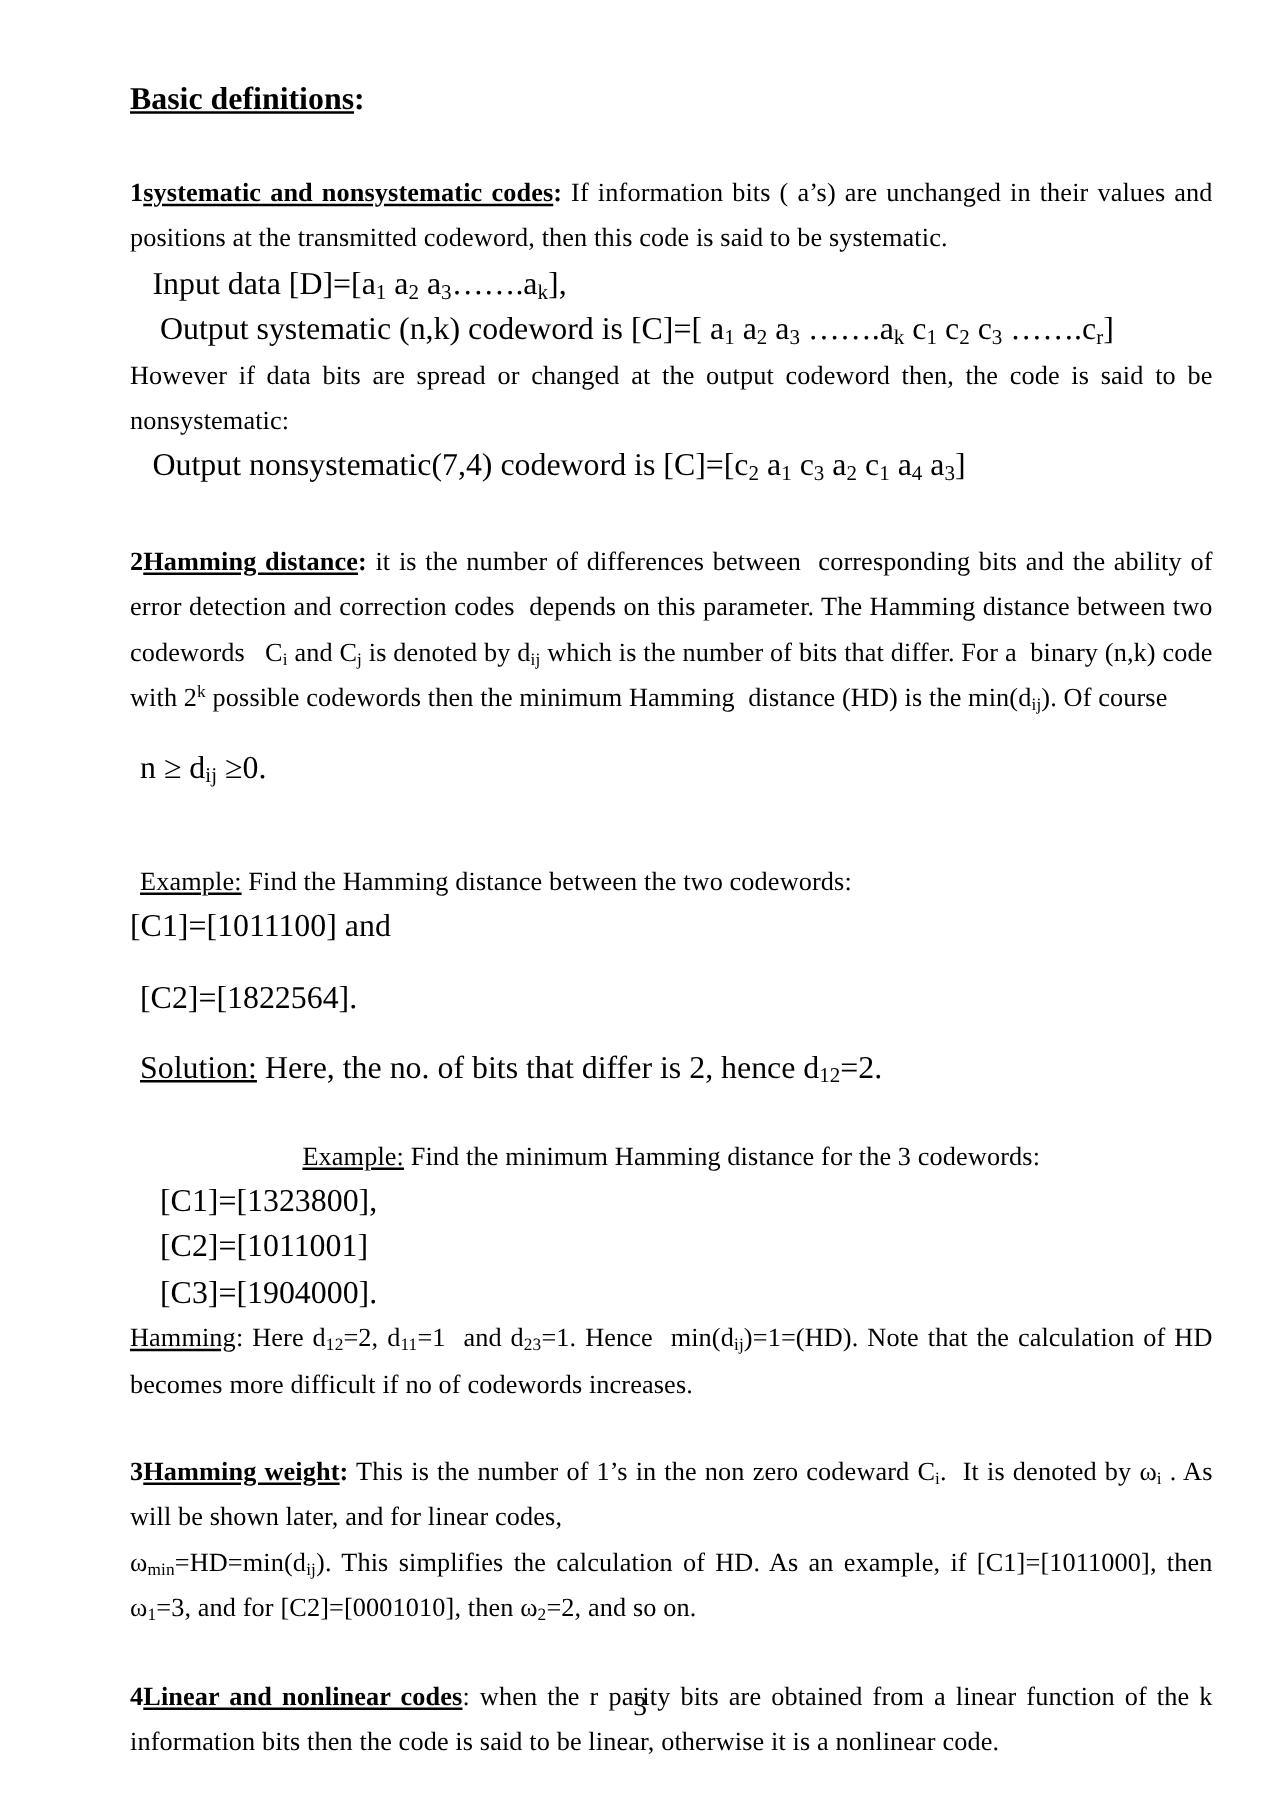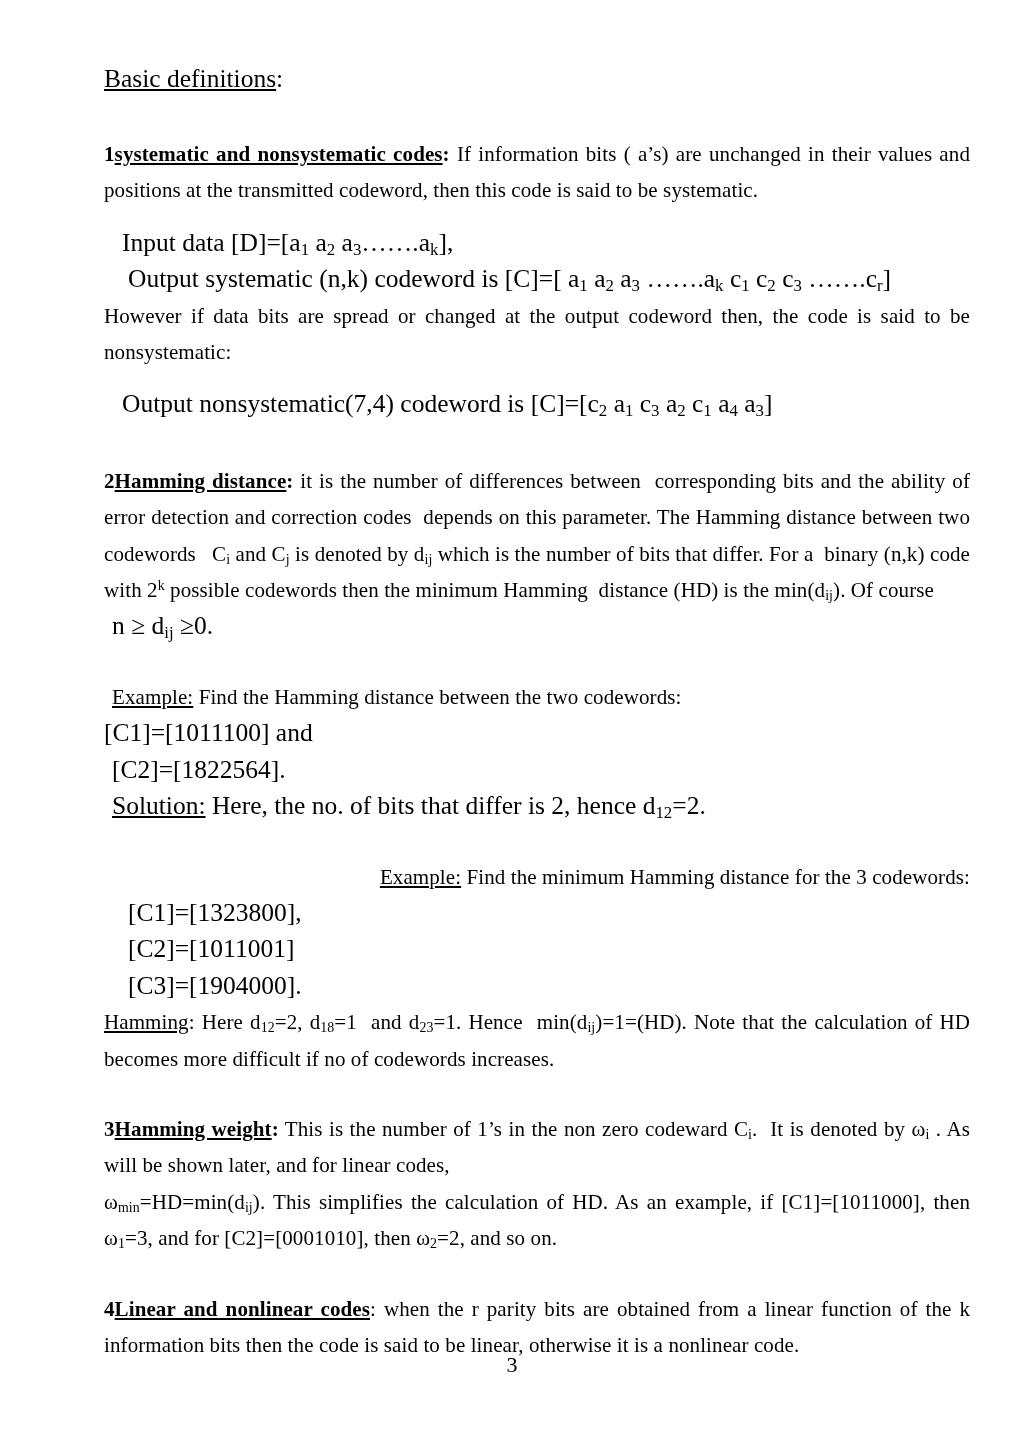--- a/index.html
+++ b/index.html
@@ -31,38 +31,38 @@
 
   
   .para {
     font-size: 21px;
     line-height: 36.4px;
     text-align: justify;
     text-justify: inter-word;
     margin: 0;
     letter-spacing: 0.1px;
   }
-  .para.nojust { text-align: right; }
+  .para.nojust { text-align: center; }
 
   .line {
     font-size: 25.5px;
     line-height: 36.4px;
     margin: 0;
     text-align: left;
     white-space: nowrap;
   }
 
-  .ind1 { padding-left: 18px; margin-top: 16px; }
+  .ind1 { padding-left: 18px; }
   .ind2 { padding-left: 24px; }
-  .ind-sm { padding-left: 8px; }
+  .ind-sm { padding-left: 8px; margin-top: 20px; }
 
   .title {
     font-size: 25.5px;
     line-height: 34px;
-    font-weight: normal;
+    font-weight: bold;
     margin: 0;
   }
   .u { text-decoration: underline; text-underline-offset: 2px; }
 
   .head-run {
     font-weight: bold;
   }
 
   sub {
     font-size: 0.66em;
@@ -123,21 +123,21 @@
     <div class="line ind-sm"><span class="u">Solution:</span> Here, the no. of bits that differ is 2, hence d<sub>12</sub>=2.</div>
 
     <div class="gap-m"></div>
 
     <p class="para nojust"><span class="u">Example:</span><span> Find the minimum Hamming distance for the 3 codewords:</span></p>
 
     <div class="line ind2">[C1]=[1323800],</div>
     <div class="line ind2">[C2]=[1011001]</div>
     <div class="line ind2">[C3]=[1904000].</div>
 
-    <p class="para"><span class="u">Hamming</span><span>: Here d<sub>12</sub>=2, d<sub>18</sub>=1&nbsp; and d<sub>23</sub>=1. Hence&nbsp; min(d<sub>ij</sub>)=1=(HD). Note that the calculation of HD becomes more difficult if no of codewords increases.</span></p>
+    <p class="para"><span class="u">Hamming</span><span>: Here d<sub>12</sub>=2, d<sub>11</sub>=1&nbsp; and d<sub>23</sub>=1. Hence&nbsp; min(d<sub>ij</sub>)=1=(HD). Note that the calculation of HD becomes more difficult if no of codewords increases.</span></p>
 
     <div class="gap-m"></div>
 
     <p class="para"><span class="head-run">3</span><span class="head-run u">Hamming weight</span><span class="head-run">:</span><span> This is the number of 1’s in the non zero codeward C<sub>i</sub>.&nbsp; It is denoted by ω<sub>i</sub> . As will be shown later, and for linear codes,</span></p>
 
     <p class="para">ω<sub>min</sub>=HD=min(d<sub>ij</sub>). This simplifies the calculation of HD. As an example, if [C1]=[1011000], then ω<sub>1</sub>=3, and for [C2]=[0001010], then ω<sub>2</sub>=2, and so on.</p>
 
     <div class="gap-m"></div>
 
     <p class="para"><span class="head-run">4</span><span class="head-run u">Linear and nonlinear codes</span><span>:</span><span> when the r parity bits are obtained from a linear function of the k information bits then the code is said to be linear, otherwise it is a nonlinear code.</span></p>

